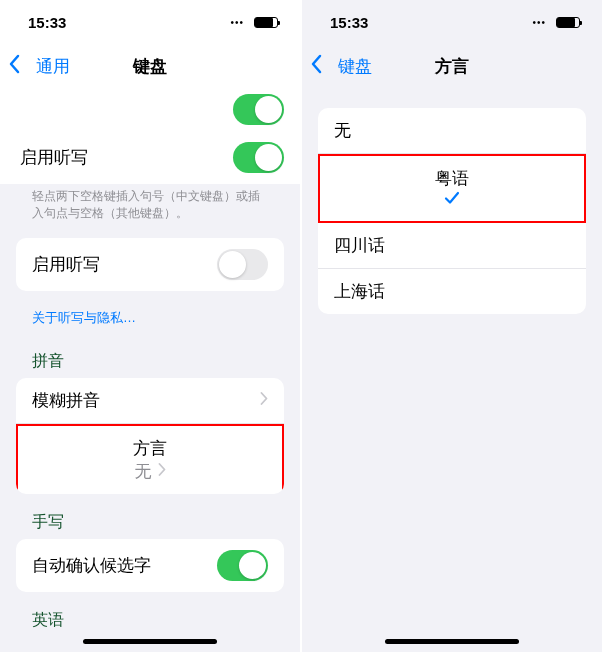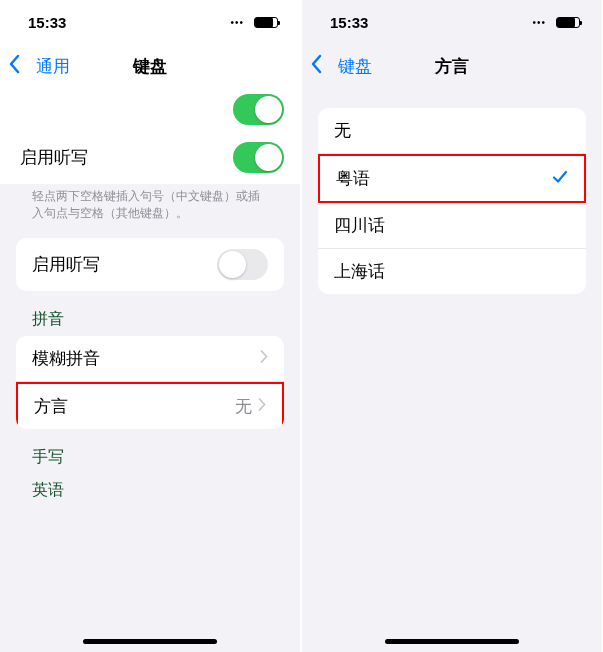--- a/index.html
+++ b/index.html
@@ -25,21 +25,21 @@
     .chevron svg { width: 8px; height: 13px; }
     .toggle { width: 51px; height: 31px; border-radius: 16px; position: relative; cursor: pointer; }
     .toggle.on { background: #34c759; }
     .toggle.off { background: #e9e9eb; }
     .toggle-knob { width: 27px; height: 27px; background: #fff; border-radius: 50%; position: absolute; top: 2px; box-shadow: 0 1px 3px rgba(0,0,0,0.2); }
     .toggle.on .toggle-knob { right: 2px; }
     .toggle.off .toggle-knob { left: 2px; }
     .footer-text { font-size: 12px; color: #8e8e93; padding: 4px 32px 16px; line-height: 1.4; font-family: Liberation Serif, serif; }
     .link-text { font-size: 13px; color: #007aff; padding: 6px 32px 18px; }
     .section-header { font-size: 16px; color: #14532d; padding: 6px 32px 6px; }
-    .highlight { border: 2.5px solid #f00; }
+    .highlight { border: 2.5px solid #f00; flex-direction: column; }
     .check { color: #007aff; }
     .check svg { width: 16px; height: 16px; }
     .home-indicator { position: absolute; bottom: 8px; left: 50%; transform: translateX(-50%); width: 134px; height: 5px; background: #000; border-radius: 3px; }
     .white-top { background: #fff; padding-bottom: 0; }
     .group.white-first { margin: 0; border-radius: 0; }
     .group.white-first .row { padding-left: 20px; padding-right: 16px; }
     .partial-toggle-row { display: flex; justify-content: flex-end; padding: 6px 16px 6px; background:#fff; }
   </style>
 </head>
 <body>
@@ -85,20 +85,21 @@
   <div class="footer-text">轻点两下空格键插入句号（中文键盘）或插入句点与空格（其他键盘）。</div>
 
   <div class="group" id="left-g2">
       <div class="row">
         <span class="row-label">启用听写</span>
         <div class="toggle off">
           <div class="toggle-knob"></div>
         </div>
       </div>
     </div>
+  <div class="link-text">关于听写与隐私…</div>
 
   <div class="section-header">拼音</div>
   <div class="group" id="left-g3">
       <div class="row">
         <span class="row-label">模糊拼音</span>
         <div class="row-value">
           <span class="chevron"><svg viewBox="0 0 8 13">
               <path d="M1.5 1l5 5.5-5 5.5" stroke="#c7c7cc" stroke-width="1.8" fill="none" stroke-linecap="round" stroke-linejoin="round"></path>
             </svg></span>
         </div>
@@ -108,20 +109,28 @@
         <div class="row-value">
           <span>无</span>
           <span class="chevron"><svg viewBox="0 0 8 13">
               <path d="M1.5 1l5 5.5-5 5.5" stroke="#c7c7cc" stroke-width="1.8" fill="none" stroke-linecap="round" stroke-linejoin="round"></path>
             </svg></span>
         </div>
       </div>
     </div>
 
   <div class="section-header">手写</div>
+  <div class="group" id="left-g4">
+      <div class="row">
+        <span class="row-label">自动确认候选字</span>
+        <div class="toggle on">
+          <div class="toggle-knob"></div>
+        </div>
+      </div>
+    </div>
 
   <div class="section-header">英语</div>
 
   <div class="home-indicator"></div>
 </div>
 
 <div class="phone">
   <div class="status-bar">
     <span class="status-time">15:33</span>
     <div class="status-icons">

